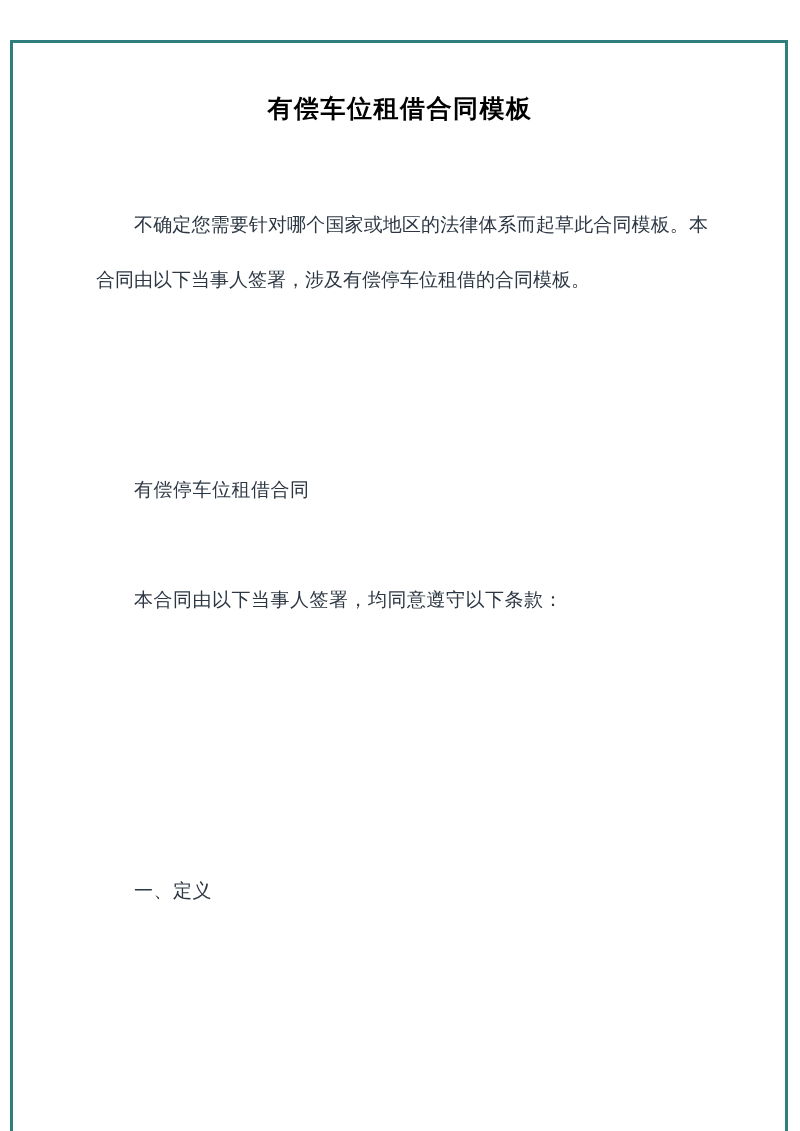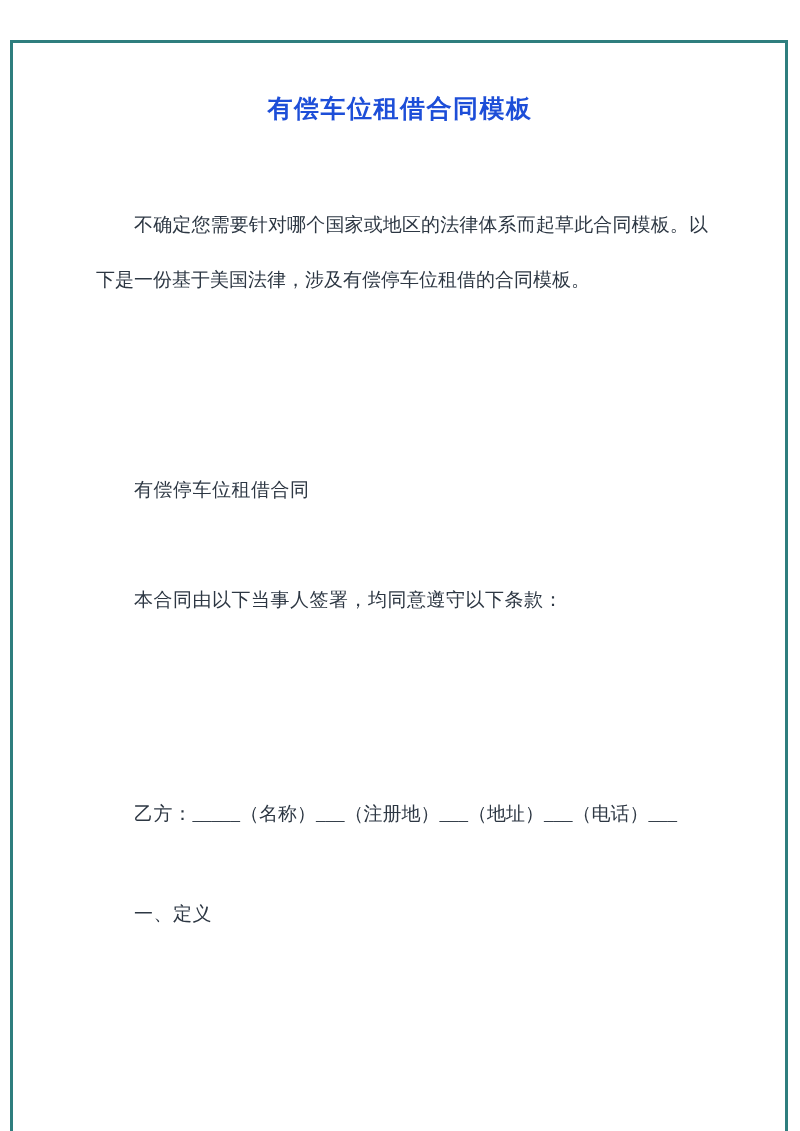--- a/index.html
+++ b/index.html
@@ -31,21 +31,21 @@
   .title {
     position: absolute;
     top: 92px;
     left: 0;
     width: 100%;
     margin: 0;
     text-align: center;
     font-size: 25px;
     font-weight: 700;
     letter-spacing: 1.5px;
-    color: #1d4ed8;
+    color: #000000;
   }
   .para {
     position: absolute;
     left: 96px;
     margin: 0;
     font-size: 19px;
     line-height: 30px;
     letter-spacing: 0.5px;
     text-indent: 38px;
     white-space: nowrap;
@@ -61,39 +61,38 @@
     letter-spacing: 0;
     text-indent: 38px;
     text-align: justify;
     text-justify: inter-character;
   }
   .p-contract-no { top: 374px; }
   .p-subtitle    { top: 475px; }
   .p-signed      { top: 585px; }
   .p-party-a     { top: 692px; }
   .p-party-b     { top: 799px; }
-  .p-section     { top: 899px; font-family: Liberation Serif, serif; }
+  .p-section     { top: 876px; font-family: Liberation Serif, serif; }
   .blank {
     letter-spacing: 0;
   }
 </style>
 </head>
 <body>
 
 <div class="doc">
 
   <div class="frame"></div>
 
   <h1 class="title">有偿车位租借合同模板</h1>
 
-  <p class="intro">不确定您需要针对哪个国家或地区的法律体系而起草此合同模板。以下是一份基于美国法律，涉及有偿停车位租借的合同模板。</p>
+  <p class="intro">不确定您需要针对哪个国家或地区的法律体系而起草此合同模板。本合同由以下当事人签署，涉及有偿停车位租借的合同模板。</p>
 
 
   <p class="para p-signed">本合同由以下当事人签署，均同意遵守以下条款：</p>
 
   <p class="para p-subtitle">有偿停车位租借合同</p>
 
 
-  <p class="para p-party-b"><span>乙方：</span><span class="blank">_____（名称）___（注册地）___（地址）___（电话）___</span></p>
 
   <p class="para p-section">一、定义</p>
 
 </div>
 
 </body></html>

